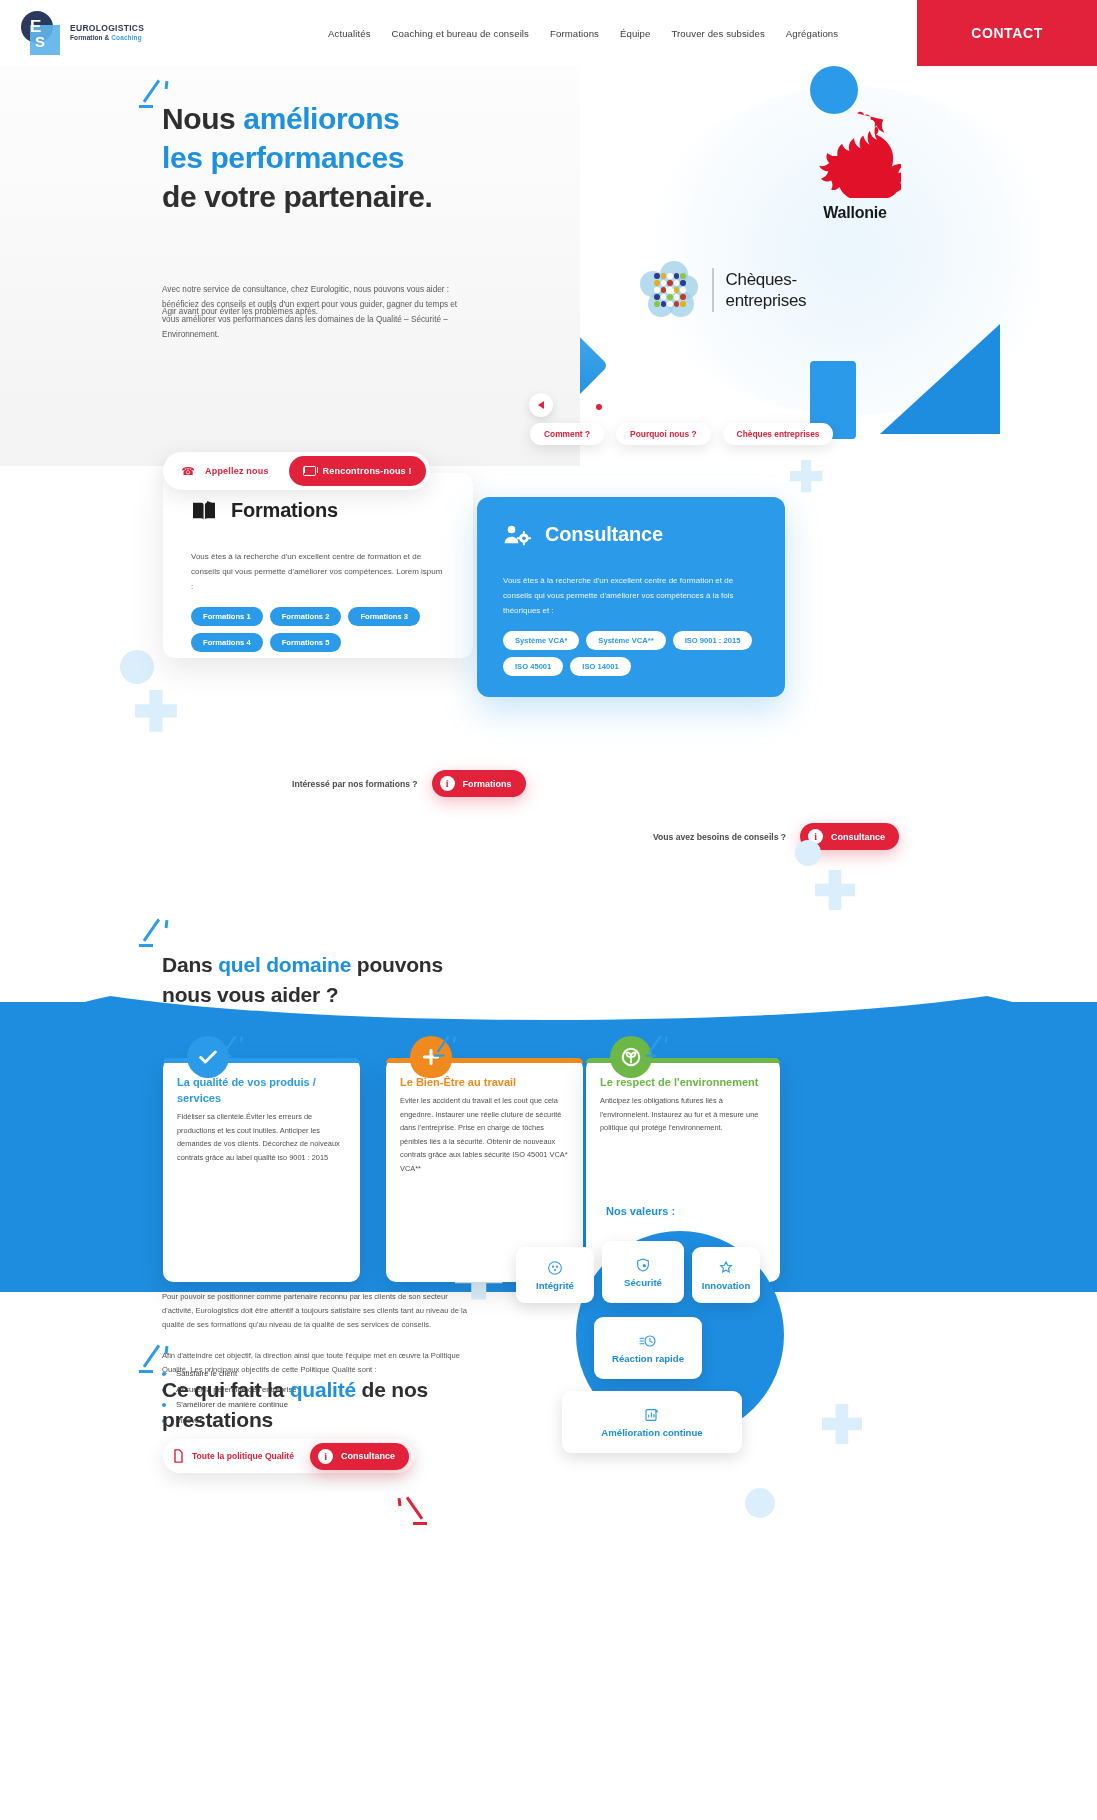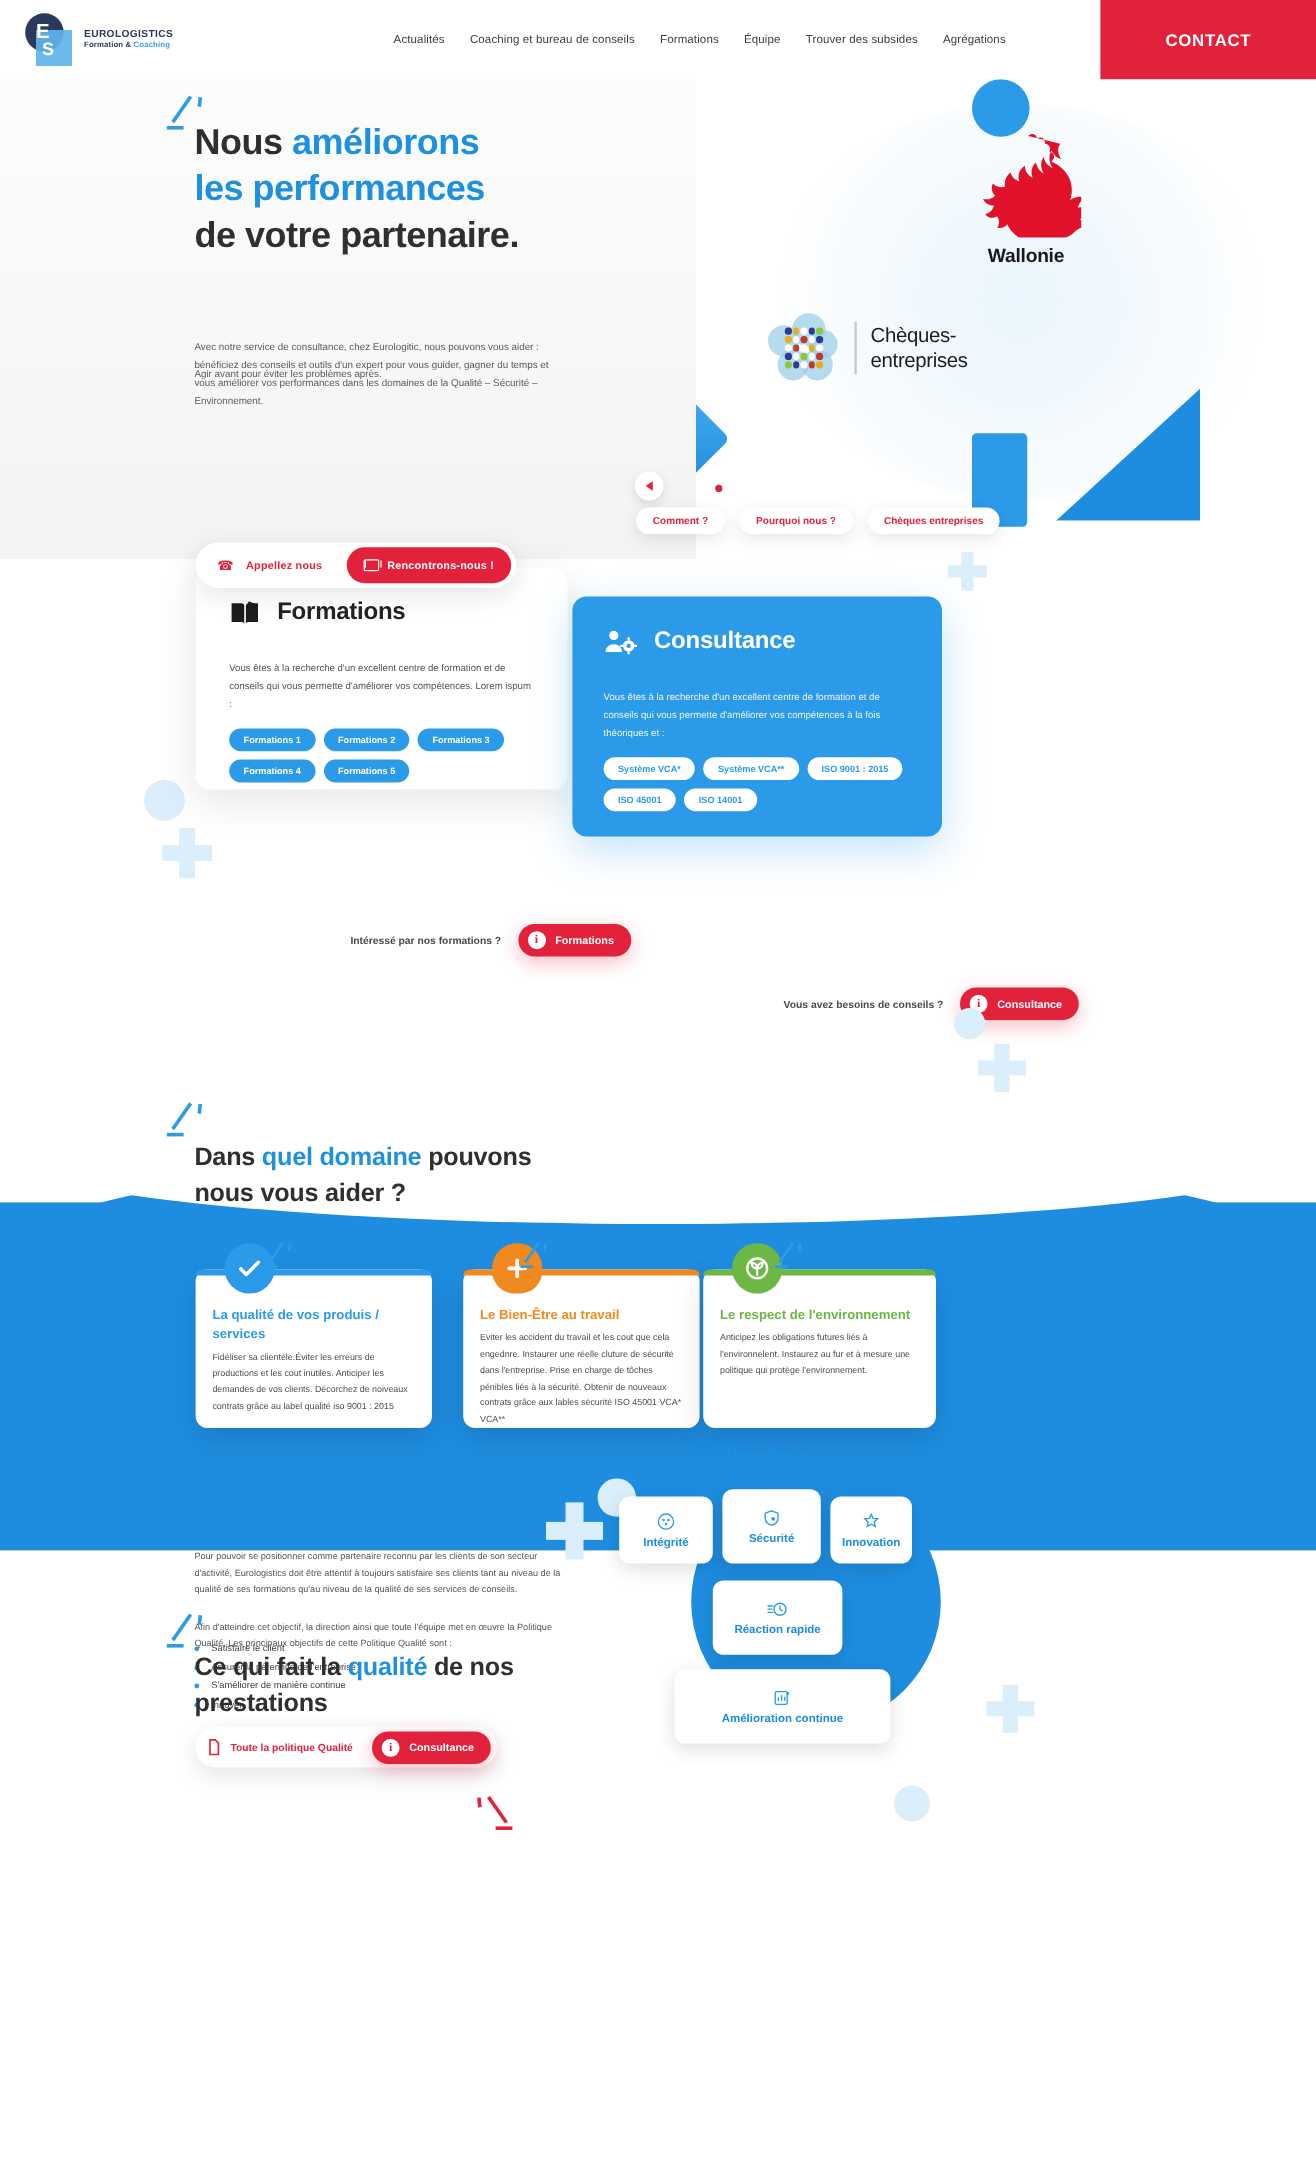--- a/index.html
+++ b/index.html
@@ -119,22 +119,22 @@
   
   .blue-band{position:absolute;left:0;top:1002px;width:1097px;height:290px;background:#1e8de0;}
   .blue-band:before{content:"";position:absolute;left:0;top:-42px;width:1097px;height:90px;background:#1e8de0;
     border-radius:50% 50% 0 0 / 100% 100% 0 0;}
   .band-mask{position:absolute;left:0;top:960px;width:1097px;height:60px;background:#fff;
     border-radius:0 0 50% 50% / 0 0 100% 100%;z-index:2;}
 
   h2.sec-title{position:absolute;font-size:21px;line-height:30px;font-weight:700;color:#2f2f2f;letter-spacing:-.2px;z-index:20;}
   h2.sec-title .hl{color:#1e90e0;}
 
-  .dom-card{position:absolute;top:1058px;width:197px;height:132px;background:#fff;border-radius:10px;
-    box-shadow:0 10px 26px rgba(0,0,0,.12);padding:30px 14px 12px;z-index:20;}
+  .dom-card{position:absolute;top:1058px;width:197px;height:224px;background:#fff;border-radius:10px;
+    box-shadow:0 10px 26px rgba(0,0,0,.12);padding:16px 14px 12px;z-index:20;}
   .dom-top{position:absolute;left:0;top:0;width:197px;height:5px;border-radius:10px 10px 0 0;}
   .dom-badge{position:absolute;left:24px;top:-22px;width:42px;height:42px;border-radius:50%;
     display:flex;align-items:center;justify-content:center;}
   .dom-h{font-size:11px;line-height:16px;font-weight:700;margin-bottom:4px;}
   .dom-p{font-size:7.4px;line-height:13.5px;color:#4e4e4e;}
 
   
   .q-p{position:absolute;left:162px;top:1290px;width:318px;font-size:7.6px;line-height:14px;color:#555;}
   .q-list{position:absolute;left:162px;top:1366px;}
   .q-list li{list-style:none;font-size:7.8px;line-height:15.5px;color:#3f3f3f;padding-left:14px;position:relative;}

